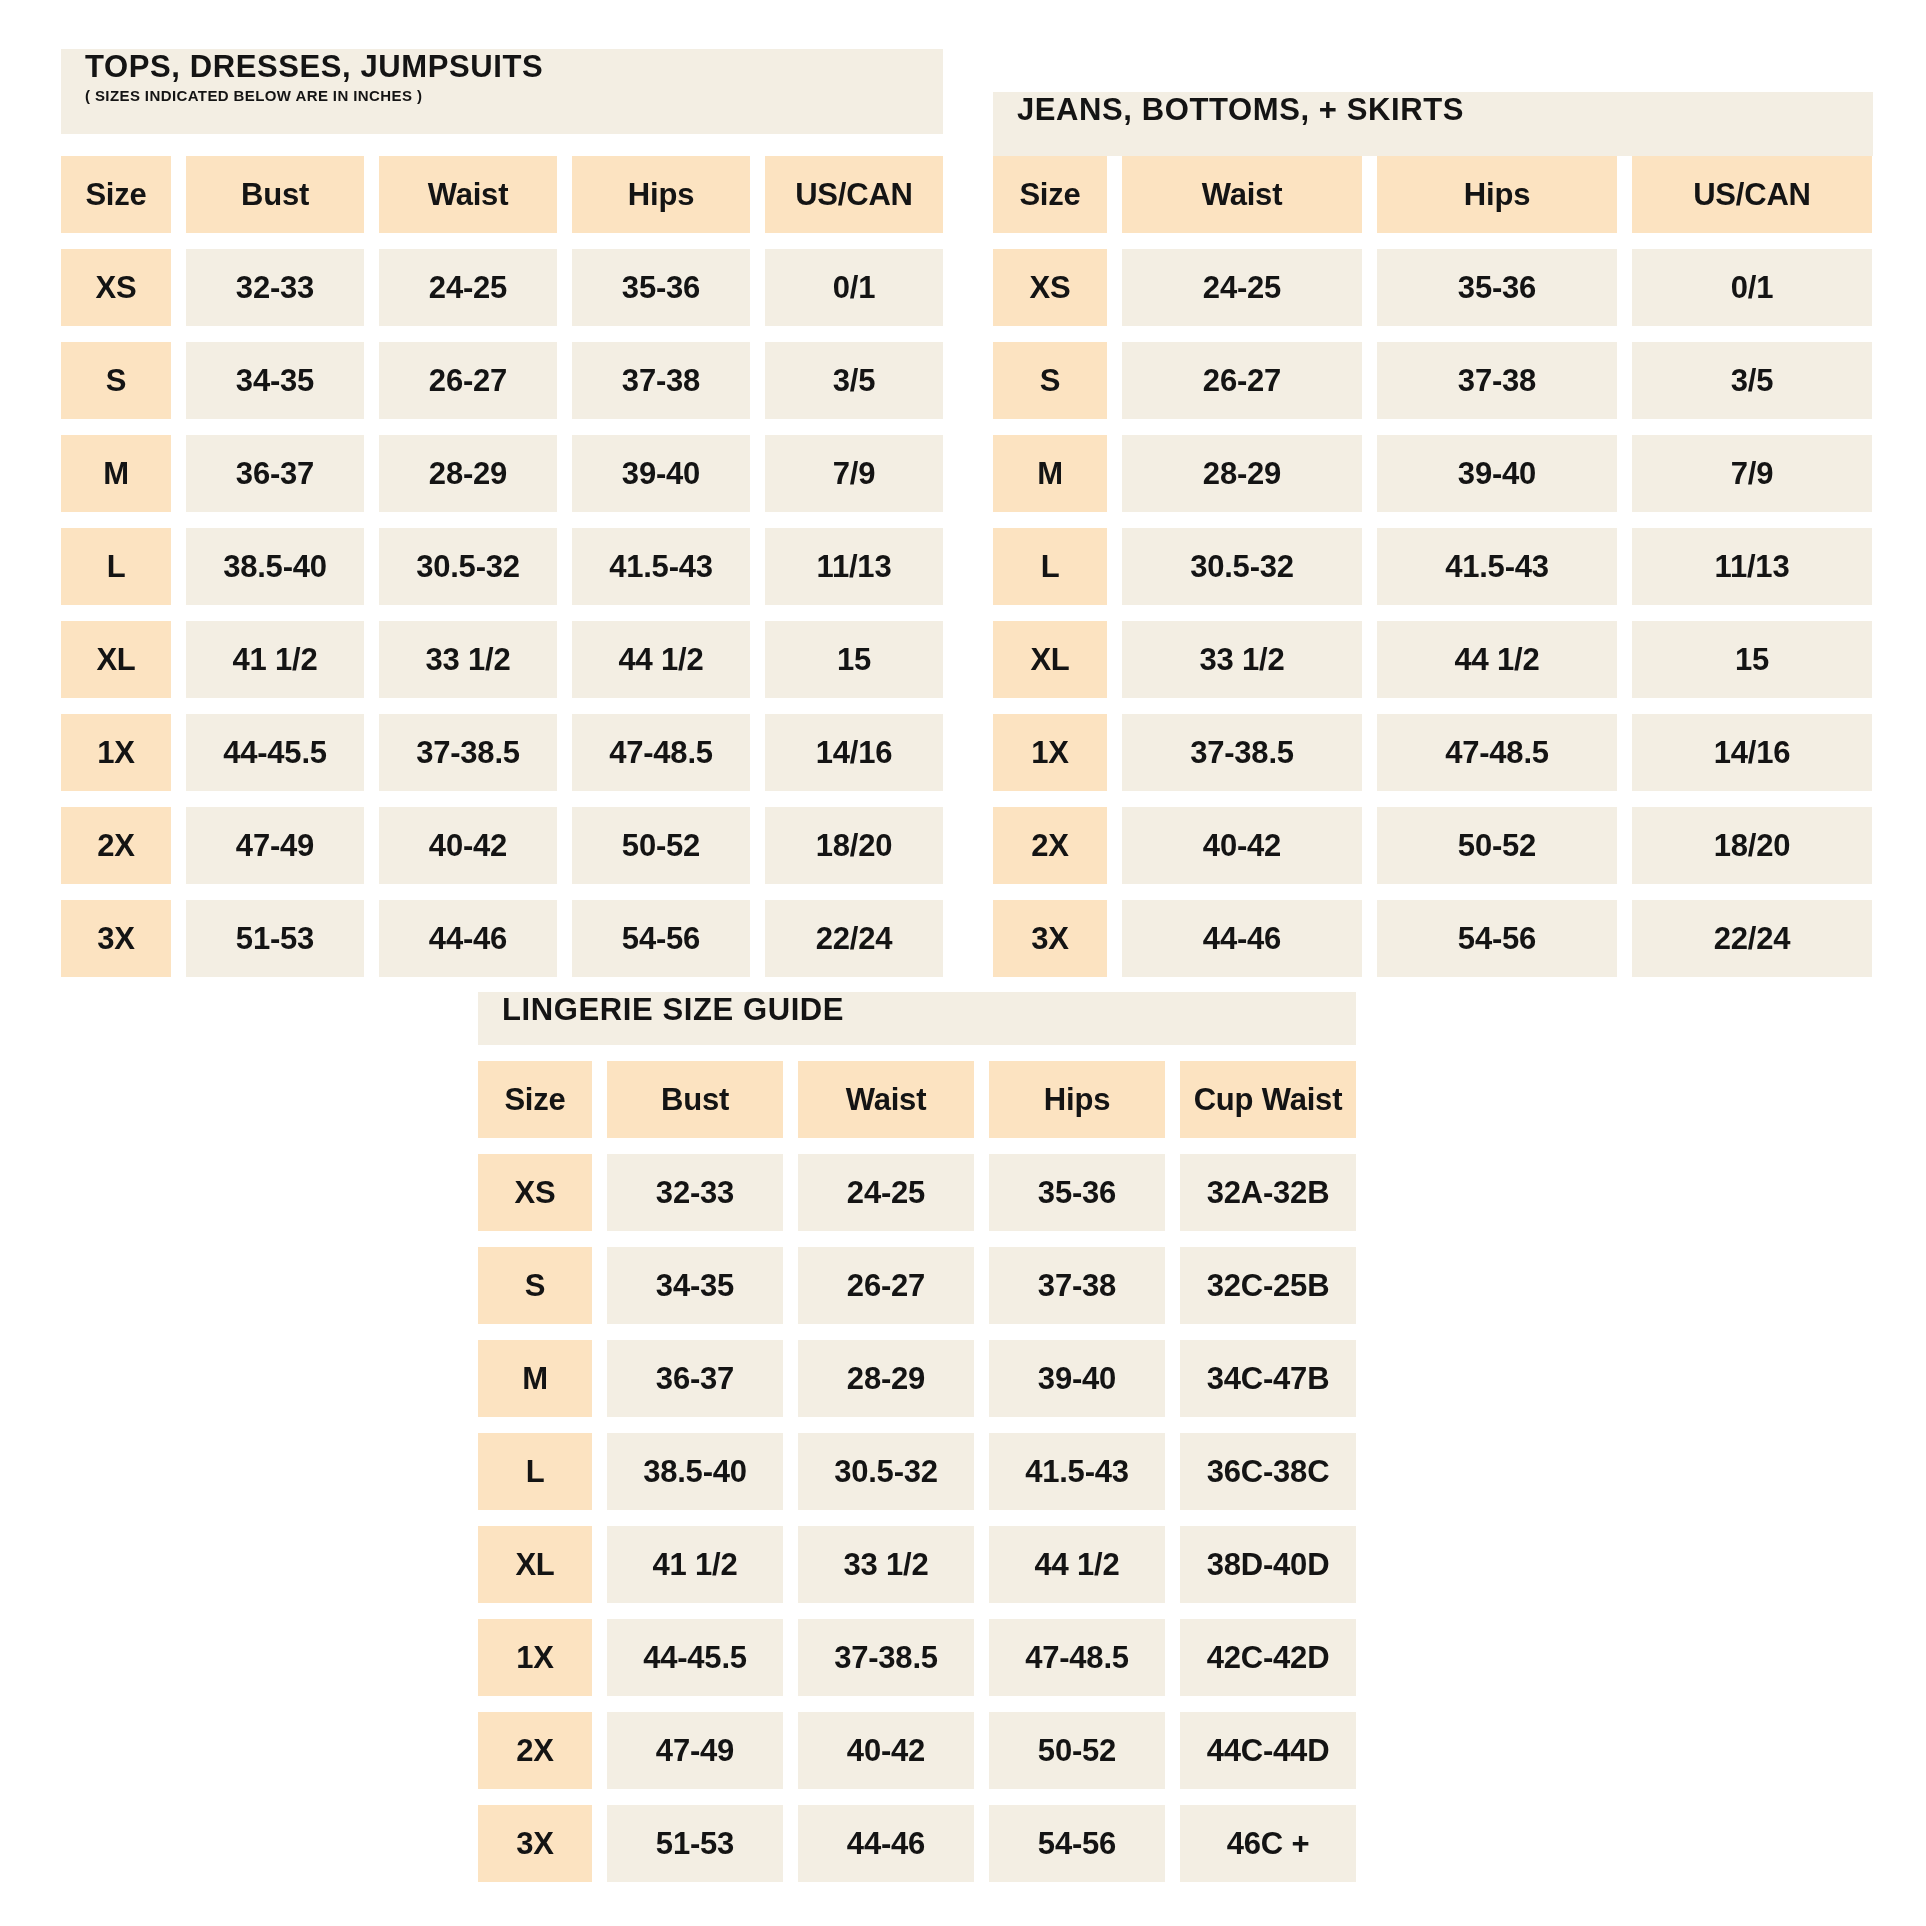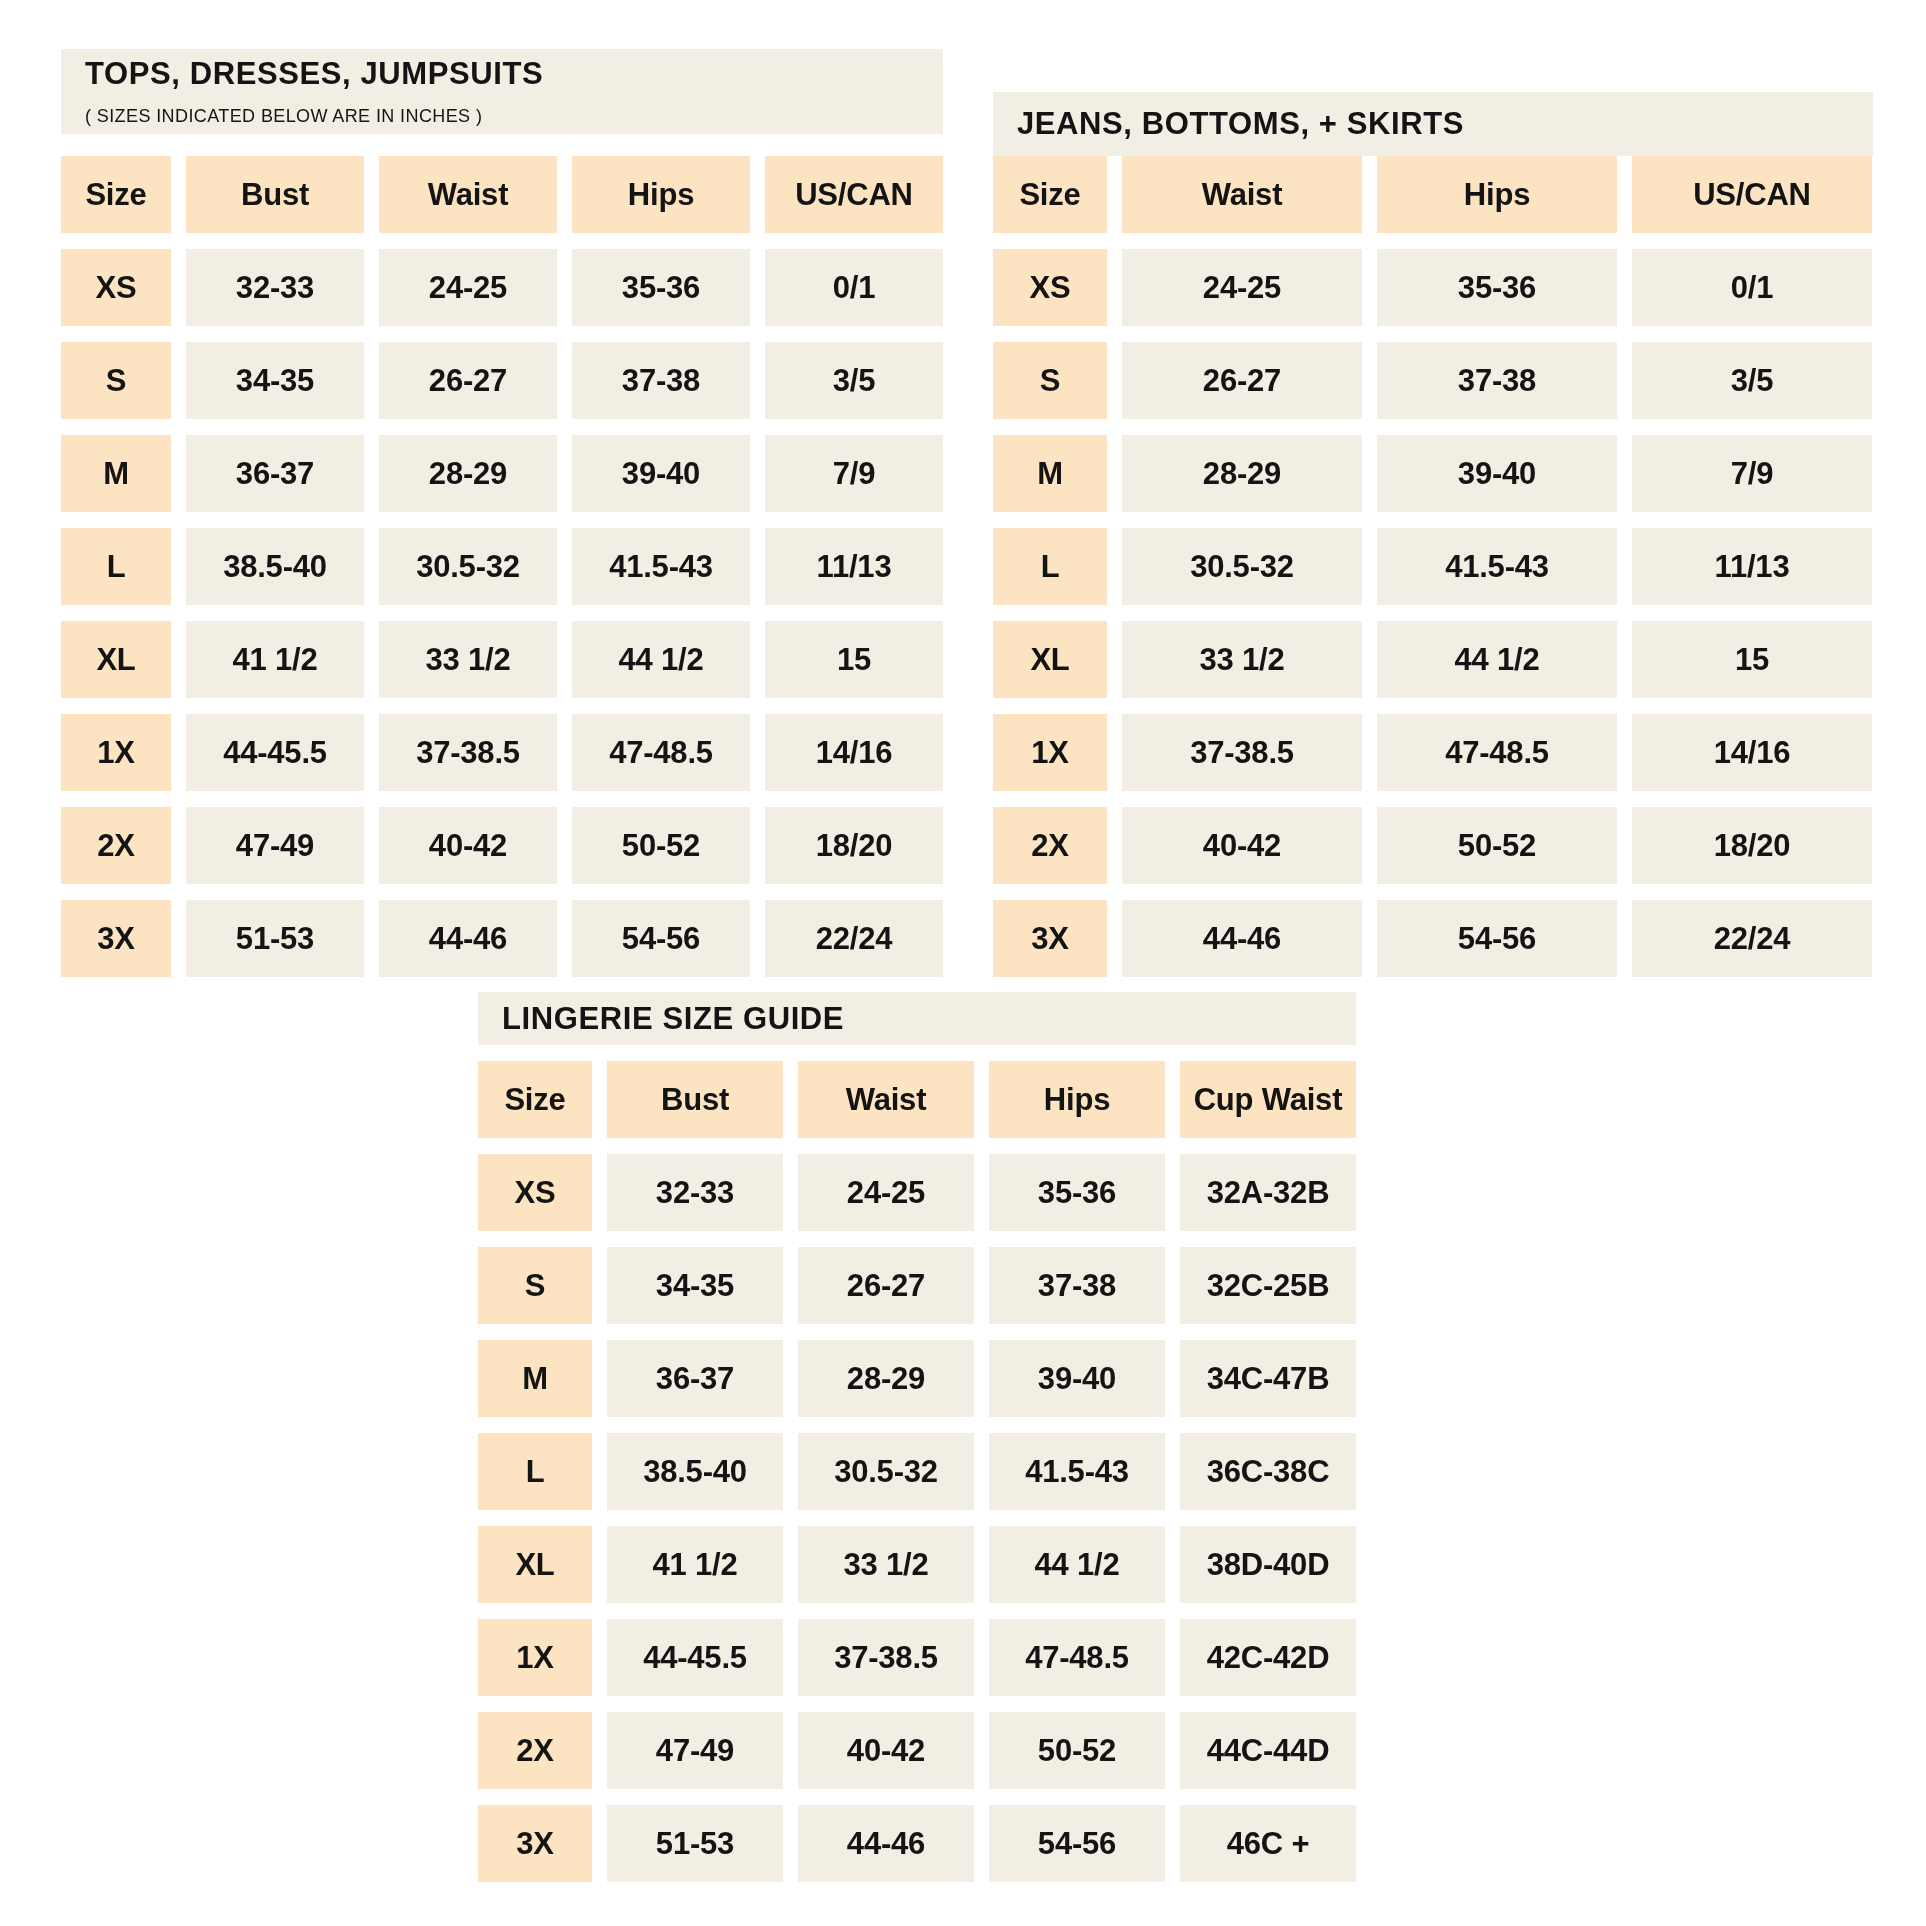--- a/index.html
+++ b/index.html
@@ -3,28 +3,28 @@
 <meta charset="utf-8">
 <style>
   html,body{margin:0;padding:0;}
   body{
     width:1927px;height:1927px;position:relative;
     background:#ffffff;color:#141414;
     font-family:"Liberation Sans",sans-serif;
   }
   .title-block{
     position:absolute;background:#f3eee3;box-sizing:border-box;
-    display:flex;flex-direction:column;justify-content:center;
+    display:flex;flex-direction:column;
     padding-left:24px;
   }
   .title{
     font-size:31px;font-weight:bold;letter-spacing:0.6px;line-height:1.15;
   }
   .subtitle{
-    font-size:18px;font-weight:normal;letter-spacing:0.4px;margin-top:15px;
+    font-size:15px;font-weight:bold;letter-spacing:0.4px;margin-top:2px;
   }
   .grid{
     position:absolute;display:grid;
     column-gap:15px;row-gap:16px;grid-auto-rows:77px;
   }
   .cell{
     display:flex;align-items:center;justify-content:center;
     font-size:31px;font-weight:bold;letter-spacing:-0.2px;white-space:nowrap;
   }
   .head,.size{background:#fce3c1;}

